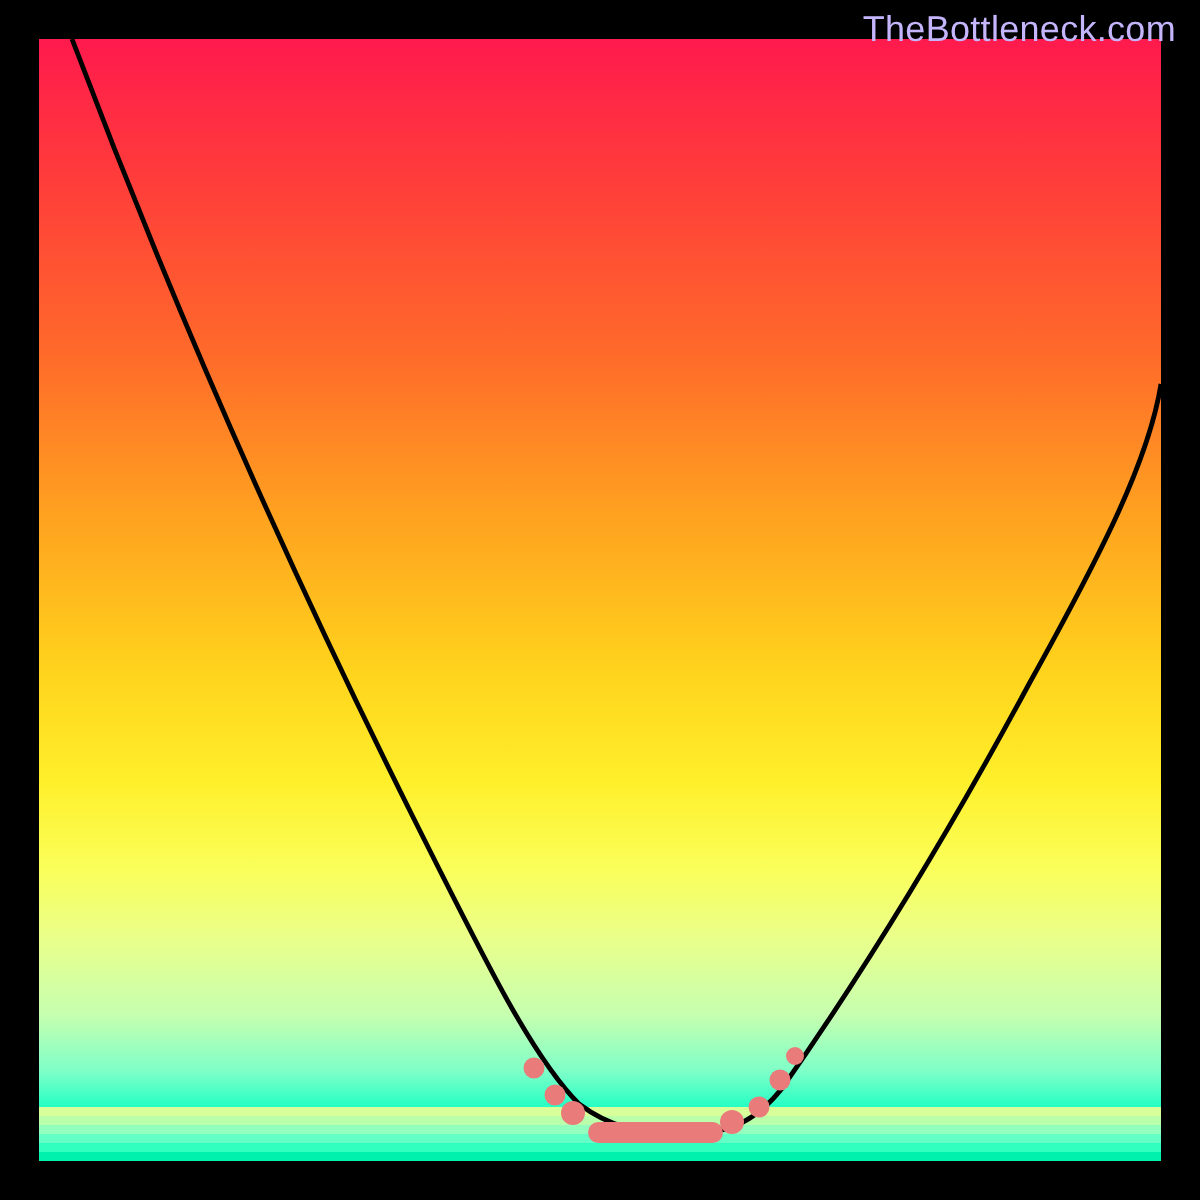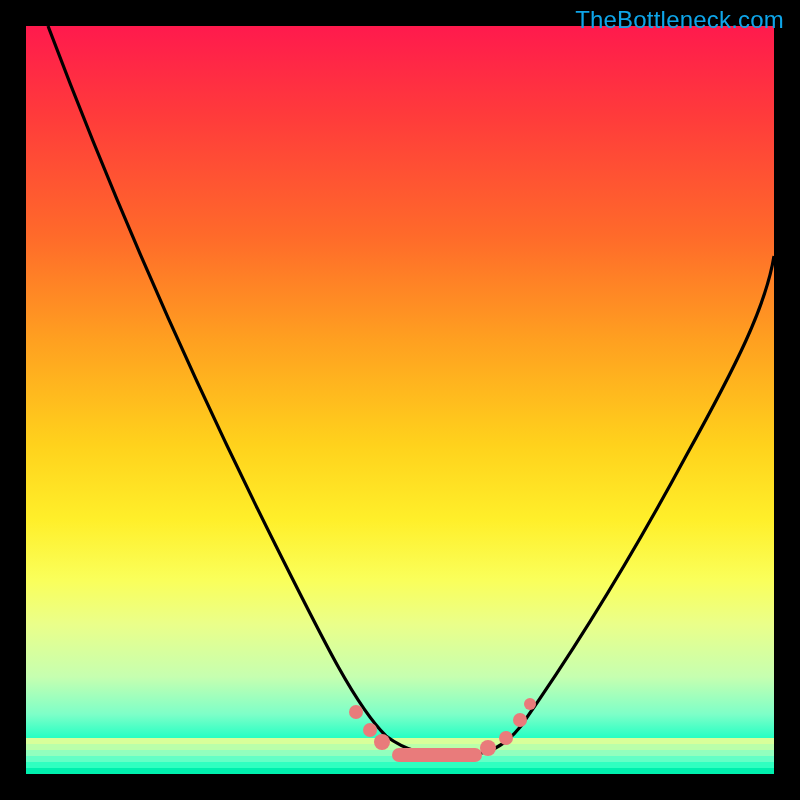--- a/index.html
+++ b/index.html
@@ -53,21 +53,21 @@
     width: 100%;
   }
   svg.curve {
     position: absolute;
     inset: 0;
   }
   .attribution {
     position: absolute;
     top: 6px;
     right: 16px;
-    color: #0ea5e9;
+    color: #c4b5fd;
     font-size: 24px;
     letter-spacing: 0.2px;
     font-weight: 500;
     user-select: none;
   }
 </style>
 </head>
 <body>
 
 <div class="frame">

